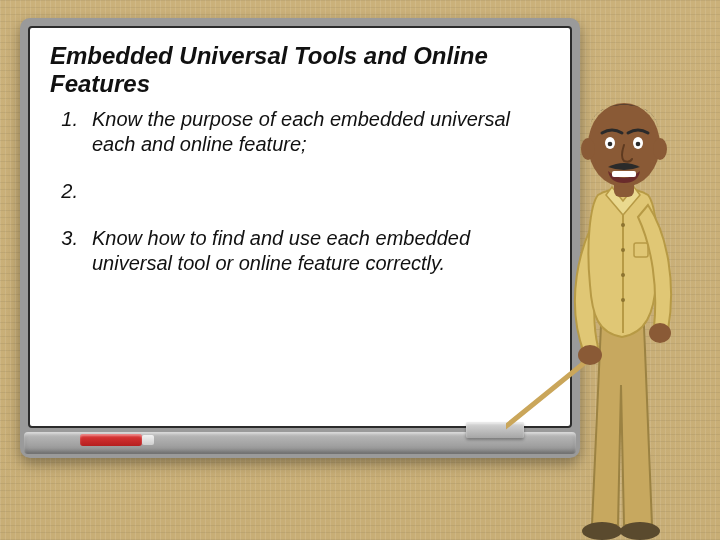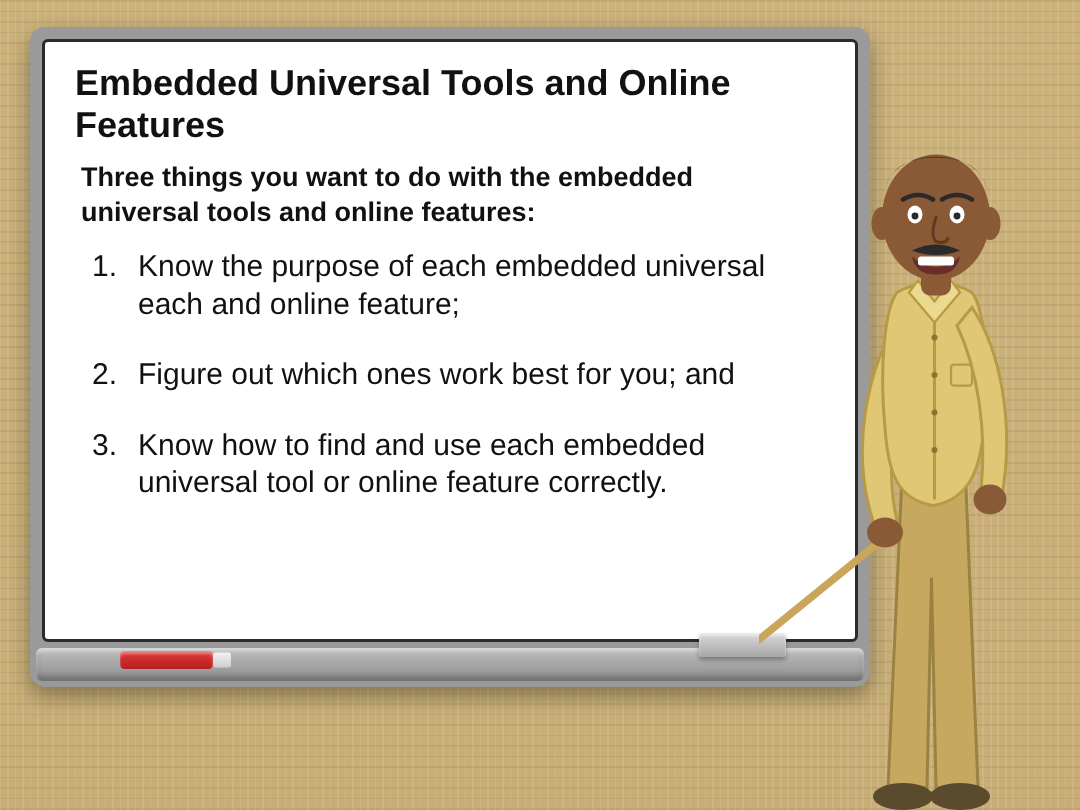--- a/index.html
+++ b/index.html
@@ -45,20 +45,21 @@
     box-shadow: 0 6px 14px rgba(0,0,0,0.35);
   }
   .board-inner {
     position: absolute;
     left: 8px; right: 8px; top: 8px; bottom: 30px;
     border: 2px solid #2b2b2b;
     border-radius: 4px;
     background: #ffffff;
     padding: 14px 20px 16px 20px;
     box-sizing: border-box;
+    font-style: italic;
   }
   .tray {
     position: absolute;
     left: 4px; right: 4px; bottom: 4px;
     height: 22px;
     background: linear-gradient(#bdbdbd, #8f8f8f);
     border-radius: 4px;
     box-shadow: inset 0 2px 3px rgba(255,255,255,0.5),
                 inset 0 -3px 4px rgba(0,0,0,0.25);
   }
@@ -145,30 +146,28 @@
 <body>
 
 <div class="stage">
 
   <div class="board-wrap">
     <div class="board-frame"></div>
     <div class="board-inner">
 
       <div class="title">Embedded Universal Tools and Online Features</div>
 
-      <div class="subtitle">Three things you want to do with the embedded universal tools and online features:</div>
 
       <div class="list">
         <div class="li">
           <span class="num">1.</span>
           <span>Know the purpose of each embedded universal each and online feature;</span>
         </div>
         <div class="li">
           <span class="num">2.</span>
-          <span>Figure out which ones work best for you; and</span>
         </div>
         <div class="li">
           <span class="num">3.</span>
           <span>Know how to find and use each embedded universal tool or online feature correctly.</span>
         </div>
       </div>
 
     </div>
     <div class="tray"></div>
     <div class="marker-red"></div>

